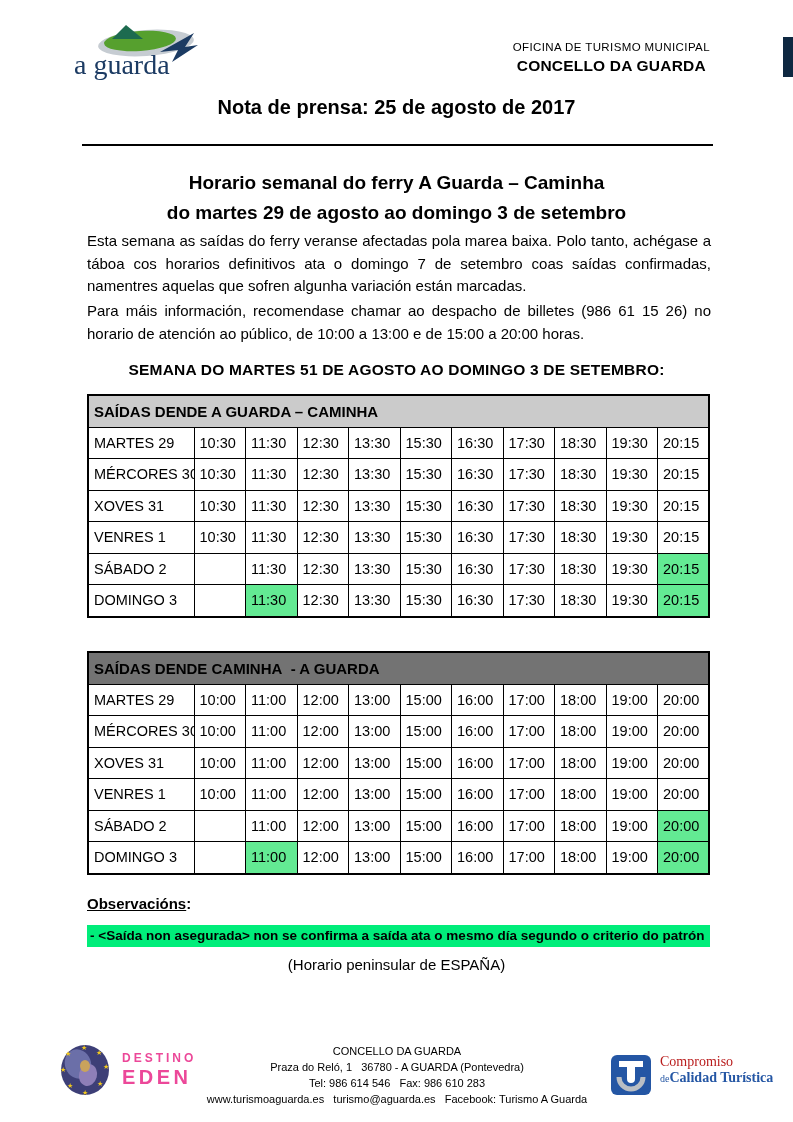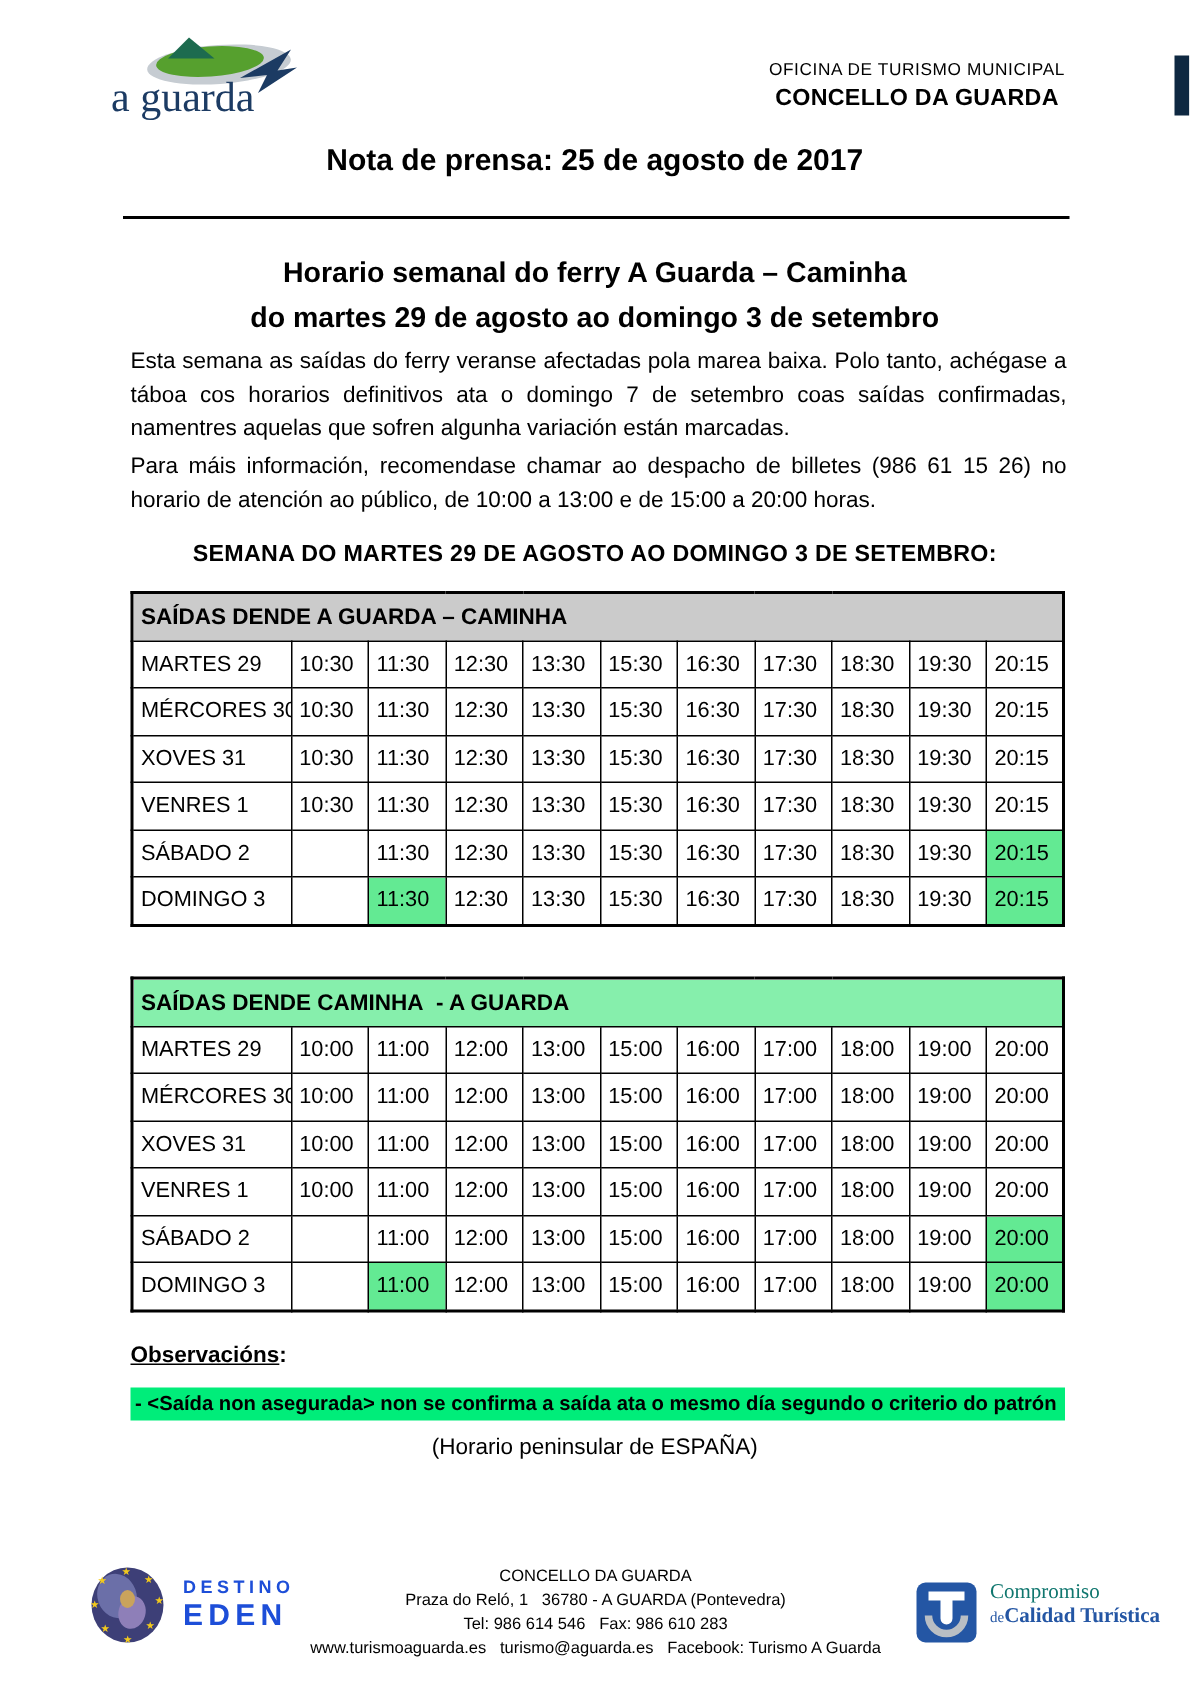--- a/index.html
+++ b/index.html
@@ -50,21 +50,21 @@
   
   .footer{position:absolute;left:0;top:1038px;width:100%;height:80px;}
   .eden{position:absolute;left:58px;top:4px;display:flex;align-items:center;}
   .eden-text{margin-left:10px;color:#33479e;font-weight:bold;line-height:1.1;}
   .eden-line1{font-size:12px;letter-spacing:3px;}
   .eden-line2{font-size:20px;letter-spacing:3.5px;}
   .foot-center{position:absolute;left:197px;top:6px;width:400px;text-align:center;
                font-size:11px;line-height:1.45;}
   .comp{position:absolute;left:610px;top:16px;display:flex;align-items:flex-start;}
   .comp-text{margin-left:8px;font-family:"Liberation Serif",serif;line-height:1.15;}
-  .comp-line1{font-size:14px;color:#0f766e;}
+  .comp-line1{font-size:14px;color:#b91c1c;}
   .comp-line2{font-size:14px;font-weight:bold;}
   .comp-de{font-size:10px;font-weight:normal;}
 </style>
 </head>
 <body>
 
 <div class="page">
 
   <div class="logo-wrap">
     <svg width="150" height="66" viewBox="0 0 150 66">
@@ -86,21 +86,21 @@
   <div class="rule"></div>
 
   <div class="main-title">
     <div>Horario semanal do ferry A Guarda – Caminha</div>
     <div>do martes 29 de agosto ao domingo 3 de setembro</div>
   </div>
 
   <div class="para para1">Esta semana as saídas do ferry veranse afectadas pola marea baixa. Polo tanto, achégase a táboa cos horarios definitivos ata o domingo 7 de setembro coas saídas confirmadas, namentres aquelas que sofren algunha variación están marcadas.</div>
   <div class="para para2">Para máis información, recomendase chamar ao despacho de billetes (986 61 15 26) no horario de atención ao público, de 10:00 a 13:00 e de 15:00 a 20:00 horas.</div>
 
-  <div class="week-heading">SEMANA DO MARTES 29 DE AGOSTO AO DOMINGO 3 DE SETEMBRO:</div>
+  <div class="week-heading">SEMANA DO MARTES 51 DE AGOSTO AO DOMINGO 3 DE SETEMBRO:</div>
 
   <table class="sched t1">
     <colgroup>
         <col class="day-col">
         <col>
         <col>
         <col>
         <col>
         <col>
         <col>
@@ -203,21 +203,21 @@
         <col>
         <col>
         <col>
         <col>
         <col>
         <col>
         <col>
       </colgroup>
     <tbody>
       <tr>
-        <td class="title-cell" colspan="11" style="background: #86efac;">SAÍDAS DENDE CAMINHA&nbsp; - A GUARDA</td>
+        <td class="title-cell" colspan="11" style="background: #737373;">SAÍDAS DENDE CAMINHA&nbsp; - A GUARDA</td>
       </tr>
     <tr>
           <td>MARTES 29</td>
           <td>10:00</td>
           <td>11:00</td>
           <td>12:00</td>
           <td>13:00</td>
           <td>15:00</td>
           <td>16:00</td>
           <td>17:00</td>
@@ -309,21 +309,21 @@
           <text x="23" y="8">★</text>
             <text x="38" y="13">★</text>
             <text x="45" y="27">★</text>
           <text x="39" y="44">★</text>
             <text x="24" y="53">★</text>
             <text x="9" y="46">★</text>
           <text x="2" y="30">★</text>
             <text x="7" y="14">★</text>
         </g>
       </svg>
-      <div class="eden-text" style="color: #1d4ed8;">
+      <div class="eden-text" style="color: #ec4899;">
         <div class="eden-line1">DESTINO</div>
         <div class="eden-line2">EDEN</div>
       </div>
     </div>
 
     <div class="foot-center">
       <div>CONCELLO DA GUARDA</div>
       <div>Praza do Reló, 1&nbsp;&nbsp;&nbsp;36780 - A GUARDA (Pontevedra)</div>
       <div>Tel: 986 614 546&nbsp;&nbsp;&nbsp;Fax: 986 610 283</div>
       <div>www.turismoaguarda.es&nbsp;&nbsp;&nbsp;turismo@aguarda.es&nbsp;&nbsp;&nbsp;Facebook: Turismo A Guarda</div>

